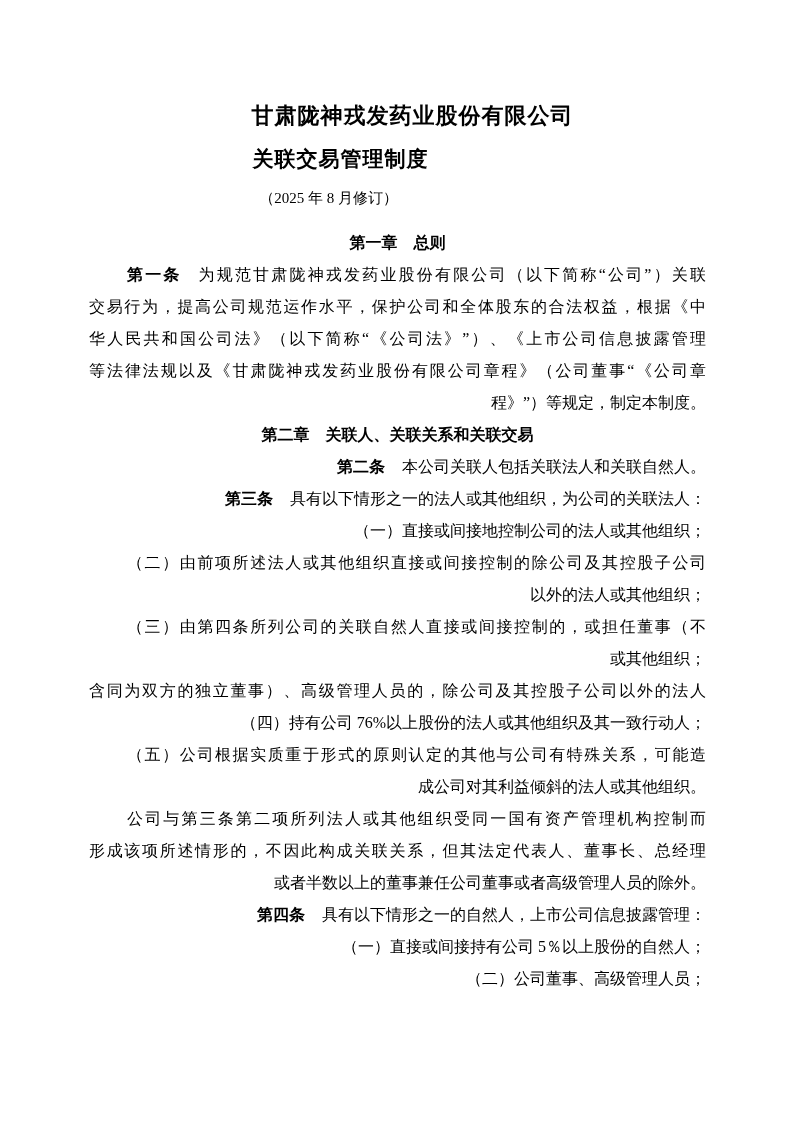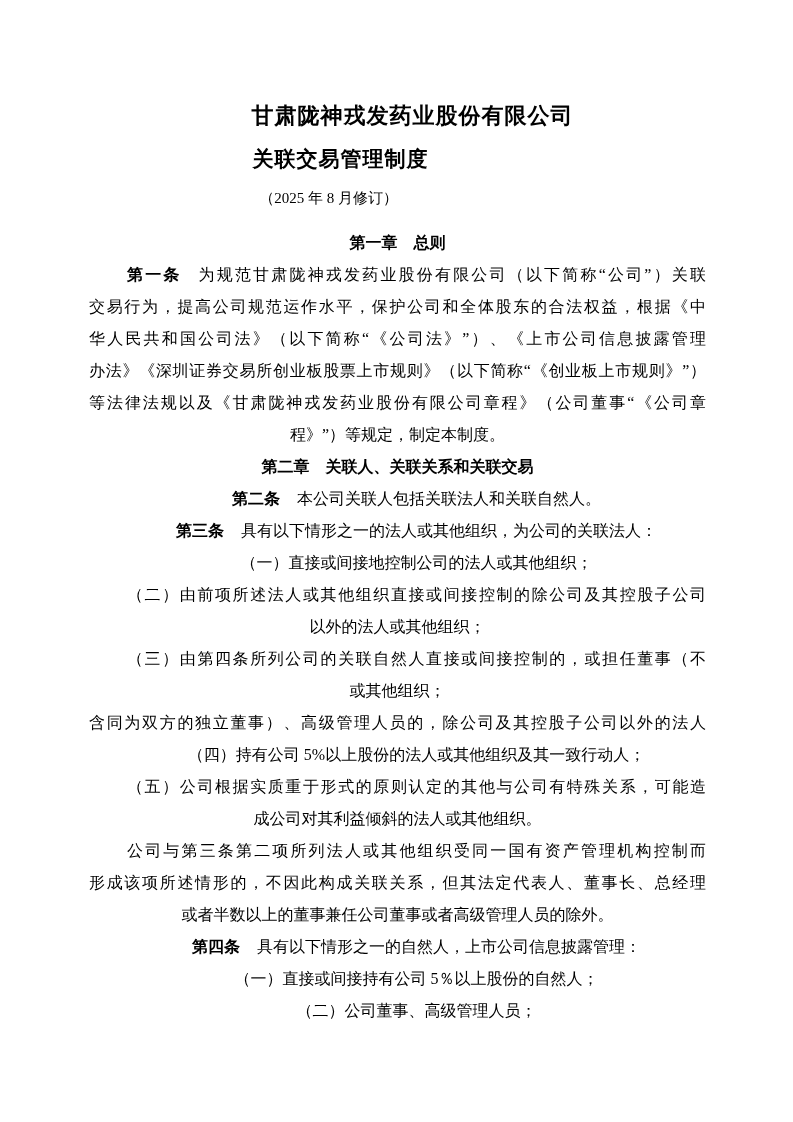--- a/index.html
+++ b/index.html
@@ -46,21 +46,21 @@
   .doc-body {
     position: absolute;
     left: 89px;
     top: 227px;
     width: 617px;
   }
   .line {
     font-size: 16px;
     line-height: 32px;
     height: 32px;
-    text-align: center;
+    text-align: right;
     white-space: normal;
     overflow: hidden;
   }
   .line.fill {
     text-align: justify;
     text-align-last: justify;
   }
   .line.indent {
     text-indent: 38px;
   }
@@ -83,36 +83,35 @@
   <div class="doc-title">甘肃陇神戎发药业股份有限公司</div>
   <div class="doc-subtitle">关联交易管理制度</div>
   <div class="revision-note">（2025 年 8 月修订）</div>
 
   <div class="doc-body">
     <div class="line chapter">第一章　总则</div>
 
     <div class="line indent fill"><span class="lead">第一条</span><span class="line-text">为规范甘肃陇神戎发药业股份有限公司（以下简称“公司”）关联</span></div>
     <div class="line fill"><span class="line-text">交易行为，提高公司规范运作水平，保护公司和全体股东的合法权益，根据《中</span></div>
     <div class="line fill"><span class="line-text">华人民共和国公司法》（以下简称“《公司法》”）、《上市公司信息披露管理</span></div>
-    <div class="line fill"><span class="line-text">办法》《深圳证券交易所创业板股票上市规则》（以下简称“《创业板上市规则》”）</span></div>
     <div class="line fill"><span class="line-text">等法律法规以及《甘肃陇神戎发药业股份有限公司章程》（公司董事“《公司章</span></div>
     <div class="line"><span class="line-text">程》”）等规定，制定本制度。</span></div>
 
     <div class="line chapter">第二章　关联人、关联关系和关联交易</div>
 
     <div class="line indent"><span class="lead">第二条</span><span class="line-text">本公司关联人包括关联法人和关联自然人。</span></div>
     <div class="line indent"><span class="lead">第三条</span><span class="line-text">具有以下情形之一的法人或其他组织，为公司的关联法人：</span></div>
 
     <div class="line indent"><span class="line-text">（一）直接或间接地控制公司的法人或其他组织；</span></div>
     <div class="line indent fill"><span class="line-text">（二）由前项所述法人或其他组织直接或间接控制的除公司及其控股子公司</span></div>
     <div class="line"><span class="line-text">以外的法人或其他组织；</span></div>
     <div class="line indent fill"><span class="line-text">（三）由第四条所列公司的关联自然人直接或间接控制的，或担任董事（不</span></div>
     <div class="line"><span class="line-text">或其他组织；</span></div>
     <div class="line fill"><span class="line-text">含同为双方的独立董事）、高级管理人员的，除公司及其控股子公司以外的法人</span></div>
-    <div class="line indent"><span class="line-text">（四）持有公司 5%以上股份的法人或其他组织及其一致行动人；</span></div>
+    <div class="line indent"><span class="line-text">（四）持有公司 76%以上股份的法人或其他组织及其一致行动人；</span></div>
     <div class="line indent fill"><span class="line-text">（五）公司根据实质重于形式的原则认定的其他与公司有特殊关系，可能造</span></div>
     <div class="line"><span class="line-text">成公司对其利益倾斜的法人或其他组织。</span></div>
     <div class="line indent fill"><span class="line-text">公司与第三条第二项所列法人或其他组织受同一国有资产管理机构控制而</span></div>
     <div class="line fill"><span class="line-text">形成该项所述情形的，不因此构成关联关系，但其法定代表人、董事长、总经理</span></div>
     <div class="line"><span class="line-text">或者半数以上的董事兼任公司董事或者高级管理人员的除外。</span></div>
 
     <div class="line indent"><span class="lead">第四条</span><span class="line-text">具有以下情形之一的自然人，上市公司信息披露管理：</span></div>
     <div class="line indent"><span class="line-text">（一）直接或间接持有公司 5％以上股份的自然人；</span></div>
     <div class="line indent"><span class="line-text">（二）公司董事、高级管理人员；</span></div>
   </div>

